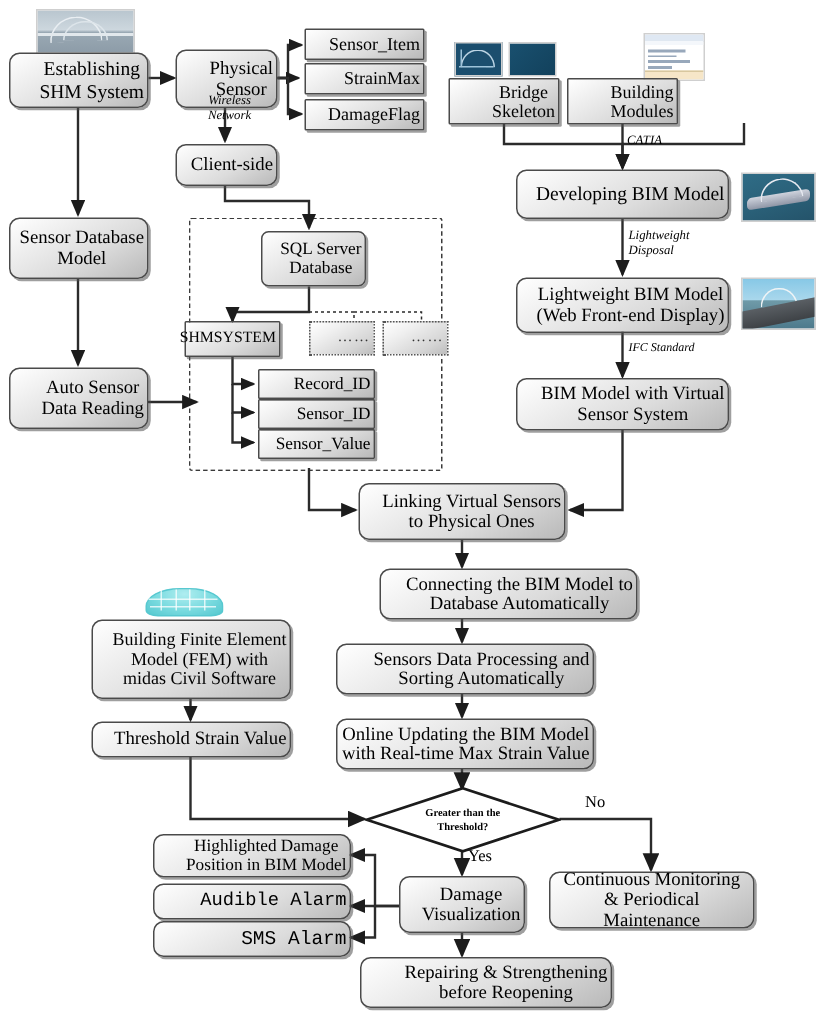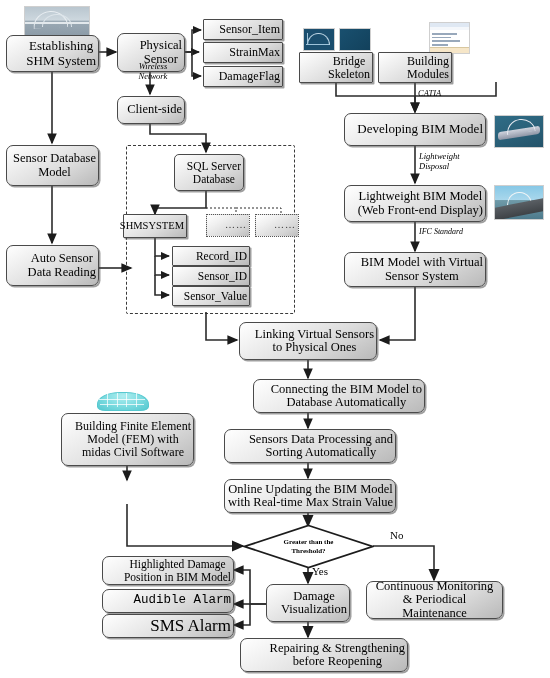--- a/index.html
+++ b/index.html
@@ -332,20 +332,23 @@
   </div>
 
   <div class="node rnd" style="left:224px;top:479px;width:172px;height:34px;font-size:12.5px;">
     <span>Online Updating the BIM Model<br>with Real-time Max Strain Value</span>
   </div>
 
   <div class="node rnd" style="left:61px;top:413px;width:133px;height:53px;font-size:12px;">
     <span>Building Finite Element<br>Model (FEM) with<br>midas Civil Software</span>
   </div>
 
+  <div class="node rnd" style="left:61px;top:481px;width:133px;height:24px;font-size:12.5px;">
+    <span>Threshold Strain Value</span>
+  </div>
 
   <div class="diamond" style="left:243px;top:524px;width:131px;height:45px;">
     <svg width="131" height="45" viewBox="0 0 131 45">
       <polygon points="65.5,1.5 129.5,22.5 65.5,43.5 1.5,22.5" fill="#ffffff" stroke="#1c1c1c" stroke-width="1.8"></polygon>
     </svg>
     <div class="dlabel">Greater than the<br>Threshold?</div>
   </div>
 
   <div class="node rnd" style="left:266px;top:584px;width:84px;height:38px;font-size:12.5px;">
     <span>Damage<br>Visualization</span>
@@ -354,21 +357,21 @@
   <div class="node rnd" style="left:366px;top:581px;width:137px;height:38px;font-size:12.5px;">
     <span>Continuous Monitoring<br>&amp; Periodical Maintenance</span>
   </div>
 
   <div class="node rnd" style="left:102px;top:556px;width:132px;height:29px;font-size:11.5px;">
     <span>Highlighted Damage<br>Position in BIM Model</span>
   </div>
   <div class="node rnd" style="left:102px;top:589px;width:132px;height:24px;font-size:12.5px;font-family:Liberation Mono, monospace;">
     <span>Audible Alarm</span>
   </div>
-  <div class="node rnd" style="left:102px;top:614px;width:132px;height:24px;font-size:17px;">
+  <div class="node rnd" style="left:102px;top:614px;width:132px;height:24px;font-size:13px;font-family:Liberation Mono, monospace;">
     <span>SMS Alarm</span>
   </div>
 
   <div class="node rnd" style="left:224px;top:638px;width:168px;height:34px;font-size:12.5px;margin-left:16px;">
     <span>Repairing &amp; Strengthening<br>before Reopening</span>
   </div>
 
   <div class="elabel" style="left:131px;top:62px;width:44px;">Wireless<br>Network</div>
 
   <div class="elabel" style="left:418px;top:89px;width:48px;text-align:left;">CATIA</div>

